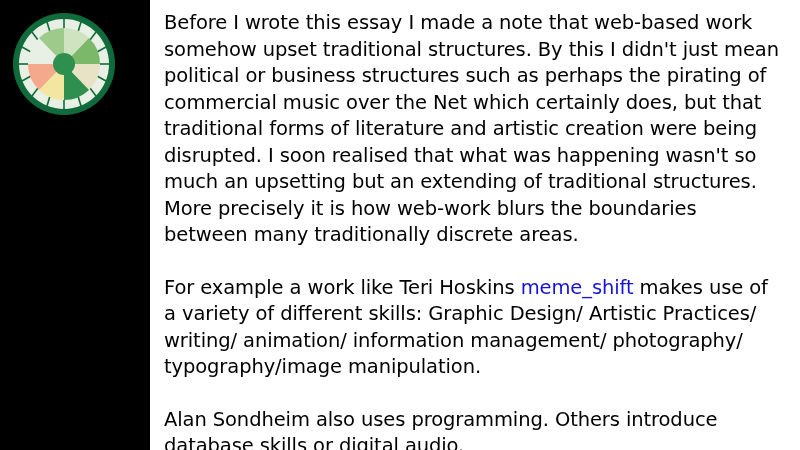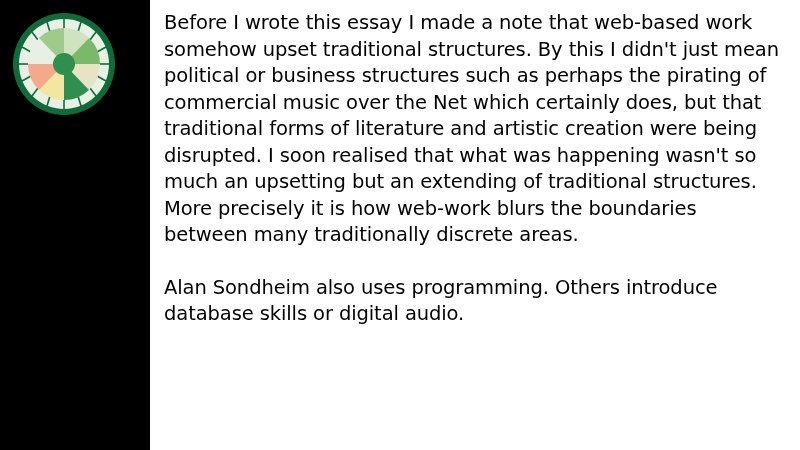--- a/index.html
+++ b/index.html
@@ -105,19 +105,20 @@
         <circle cx="52" cy="52" r="11" fill="#2f8f4e"></circle>
       </svg>
     </div>
   </div>
 
   <div class="content-area">
     <div class="text-body">
 
       <p class="para">Before I wrote this essay I made a note that web-based work somehow upset traditional structures. By this I didn't just mean political or business structures such as perhaps the pirating of commercial music over the Net which certainly does, but that traditional forms of literature and artistic creation were being disrupted. I soon realised that what was happening wasn't so much an upsetting but an extending of traditional structures. More precisely it is how web-work blurs the boundaries between many traditionally discrete areas.</p>
 
+      <p class="para"><span>For example a work like Teri Hoskins </span><a class="inline-link" href="#">meme_shift</a><span> makes use of a variety of different skills: Graphic Design/ Artistic Practices/ writing/ animation/ information management/ photography/ typography/image manipulation.</span></p>
 
       <p class="para clipped">Alan Sondheim also uses programming. Others introduce database skills or digital audio.</p>
 
     </div>
   </div>
 
 </div>
 
 </body></html>

